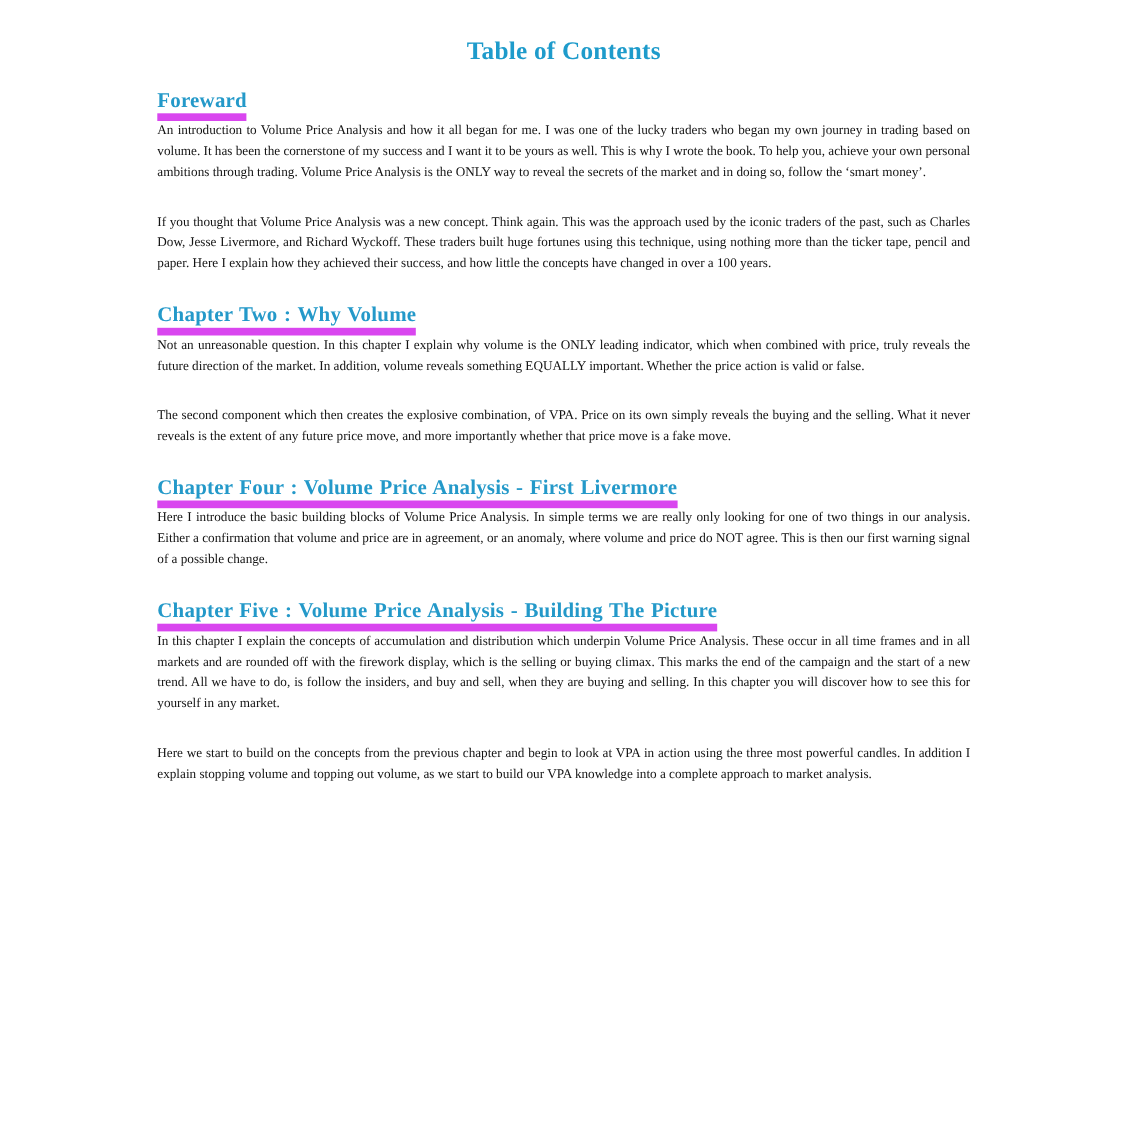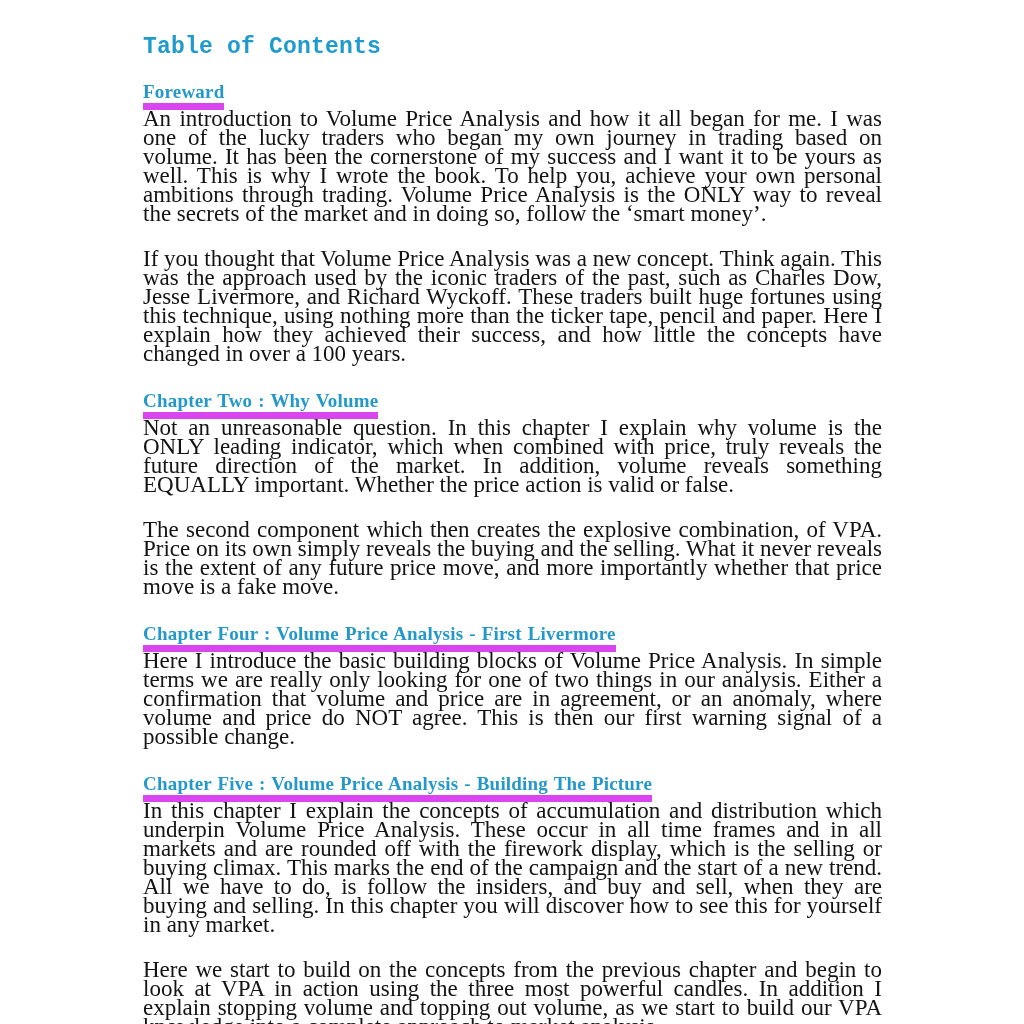--- a/index.html
+++ b/index.html
@@ -21,42 +21,42 @@
     padding: 33px 142px 0 143px;
     background: #ffffff;
   }
   .content {
     width: 739px;
   }
   h1.page-title {
     font-size: 23px;
     line-height: 28px;
     font-weight: bold;
+    text-align: center;
     color: #1e9bcb;
     margin: 0 0 19px 0;
     letter-spacing: 0.2px;
-    font-family: Liberation Mono, monospace;
   }
   h2.toc-heading {
     font-size: 19px;
     line-height: 23px;
     font-weight: bold;
     margin: 0 0 6px 0;
   }
   h2.toc-heading a.hlink {
     color: #2499c9;
     text-decoration: none;
     border-bottom: 7px solid #d946ef;
     padding-bottom: 1px;
     cursor: pointer;
     letter-spacing: 0.2px;
     word-spacing: 1px;
   }
   p.toc-desc {
-    font-size: 23px;
+    font-size: 12px;
     line-height: 19px;
     margin: 0 0 26px 0;
     text-align: justify;
     color: #131313;
   }
 </style>
 </head>
 <body>
 
 <div class="page">

